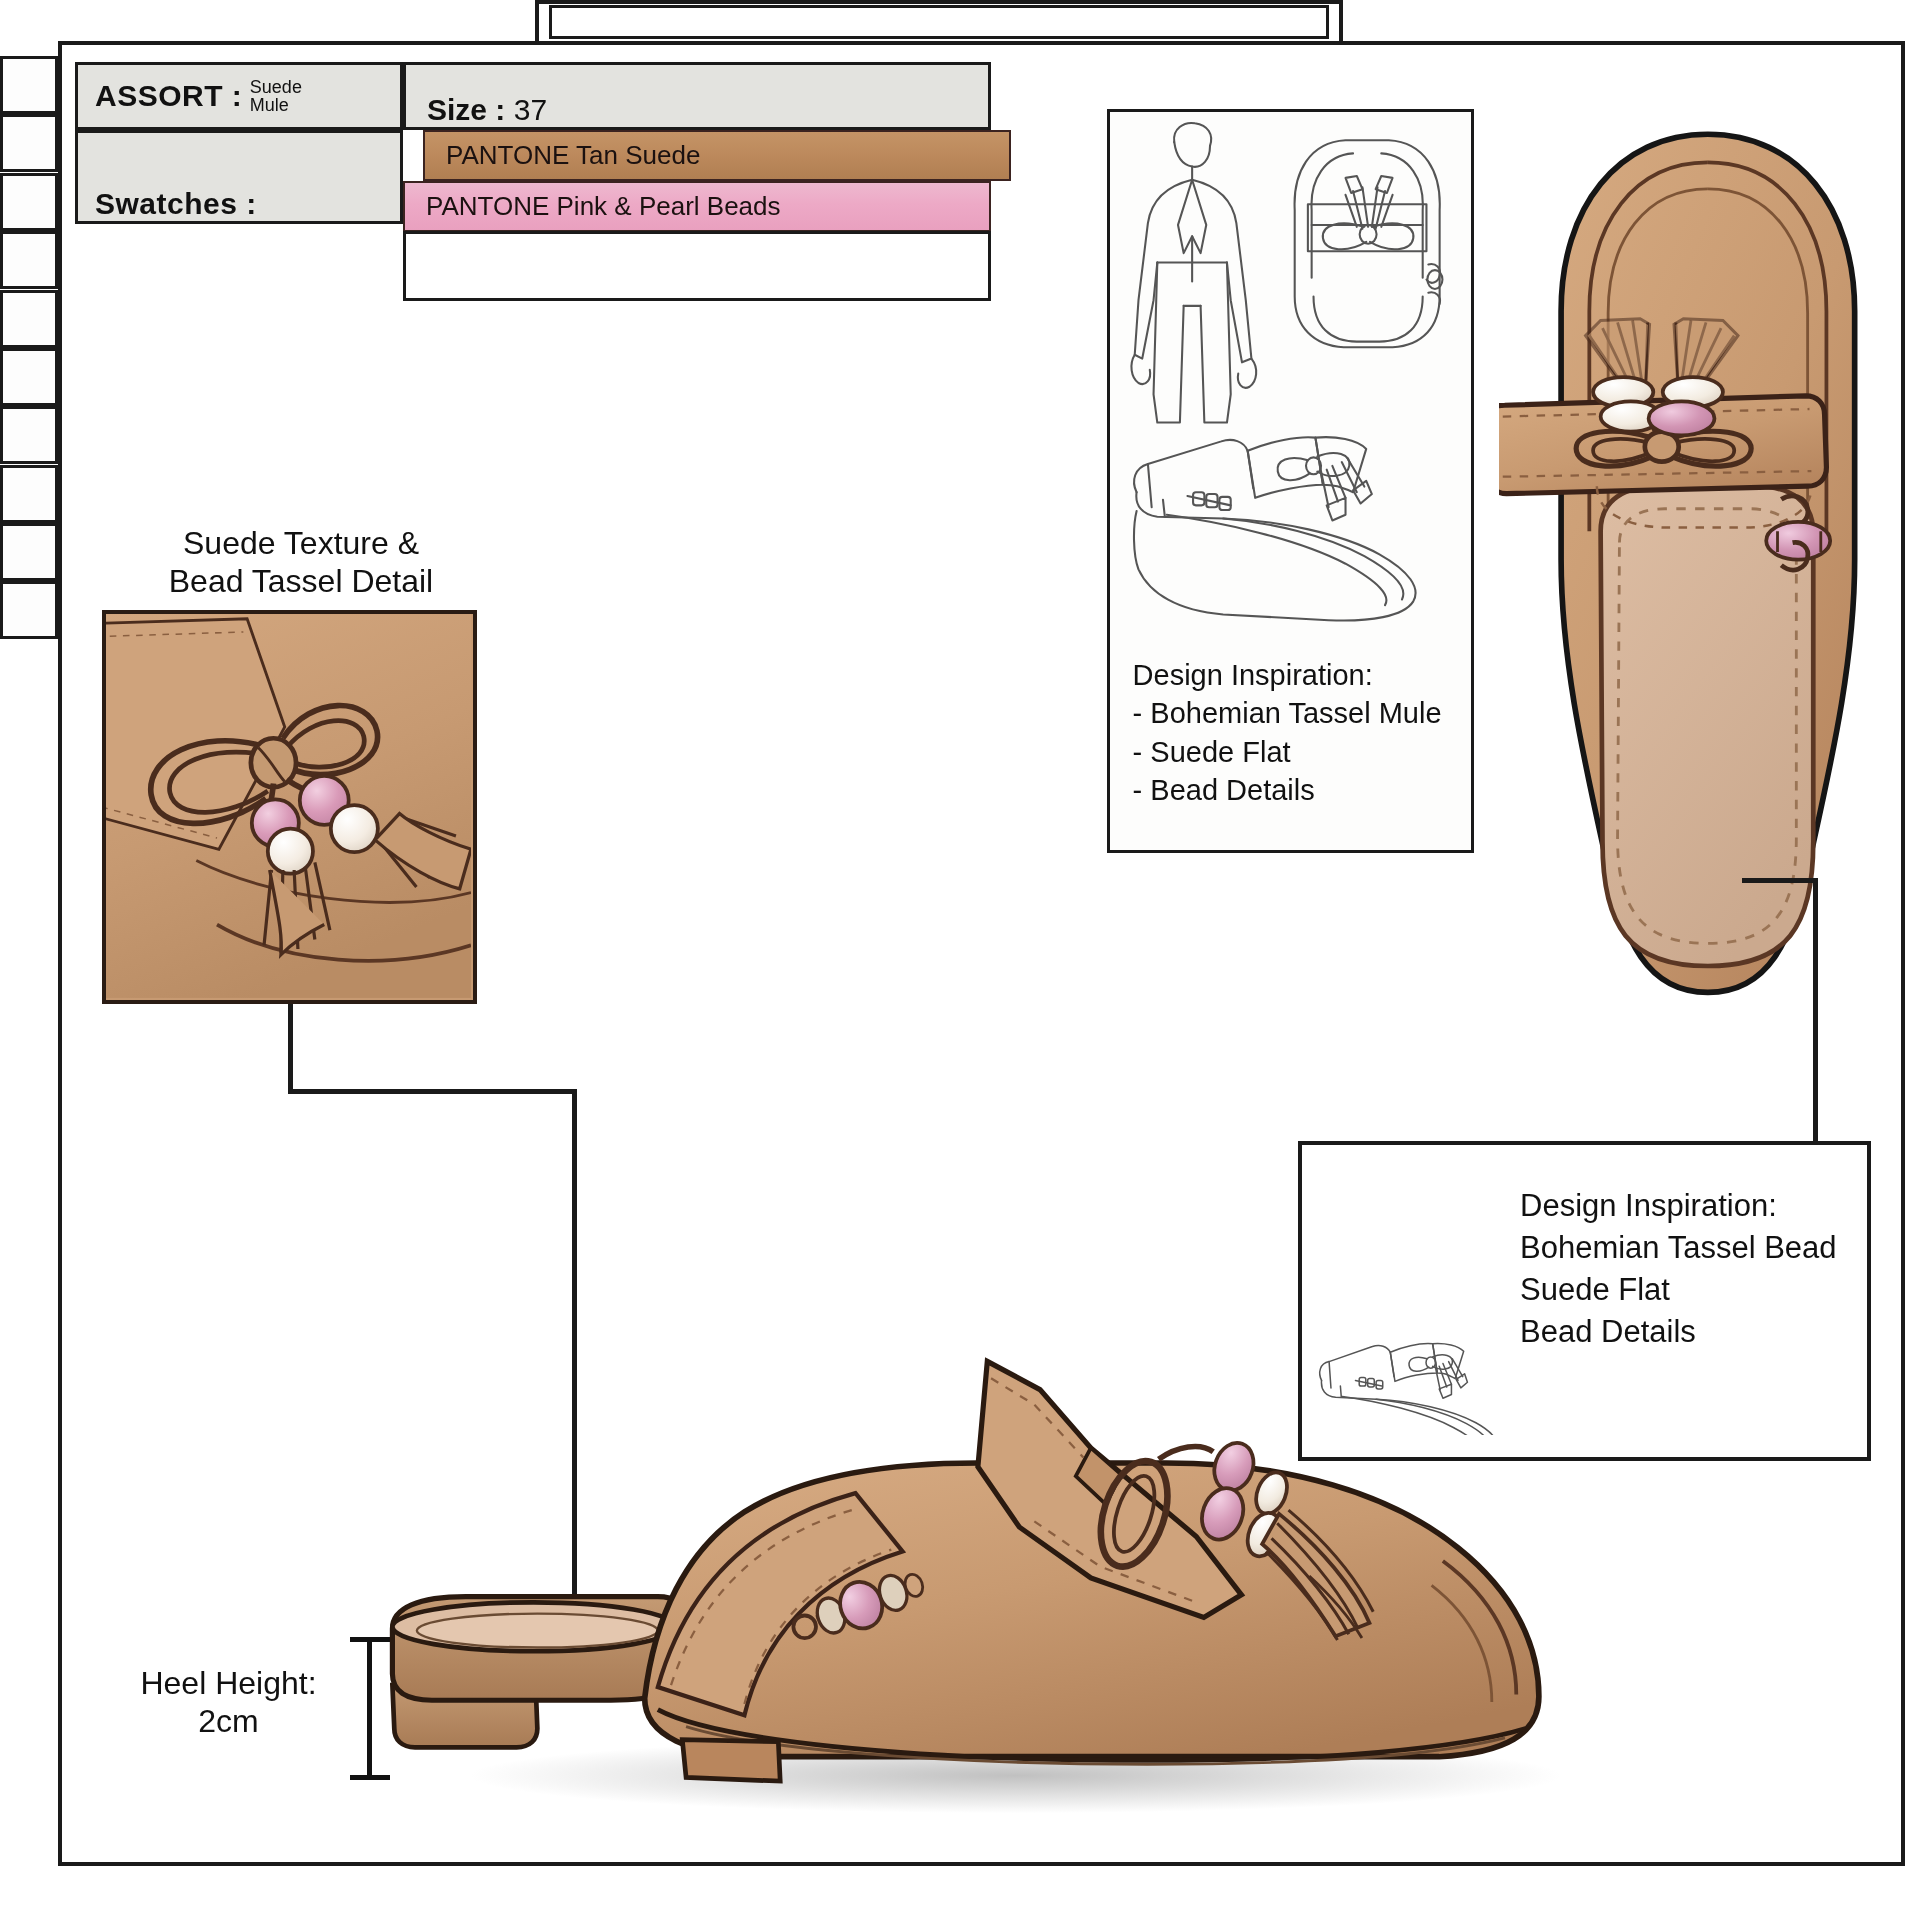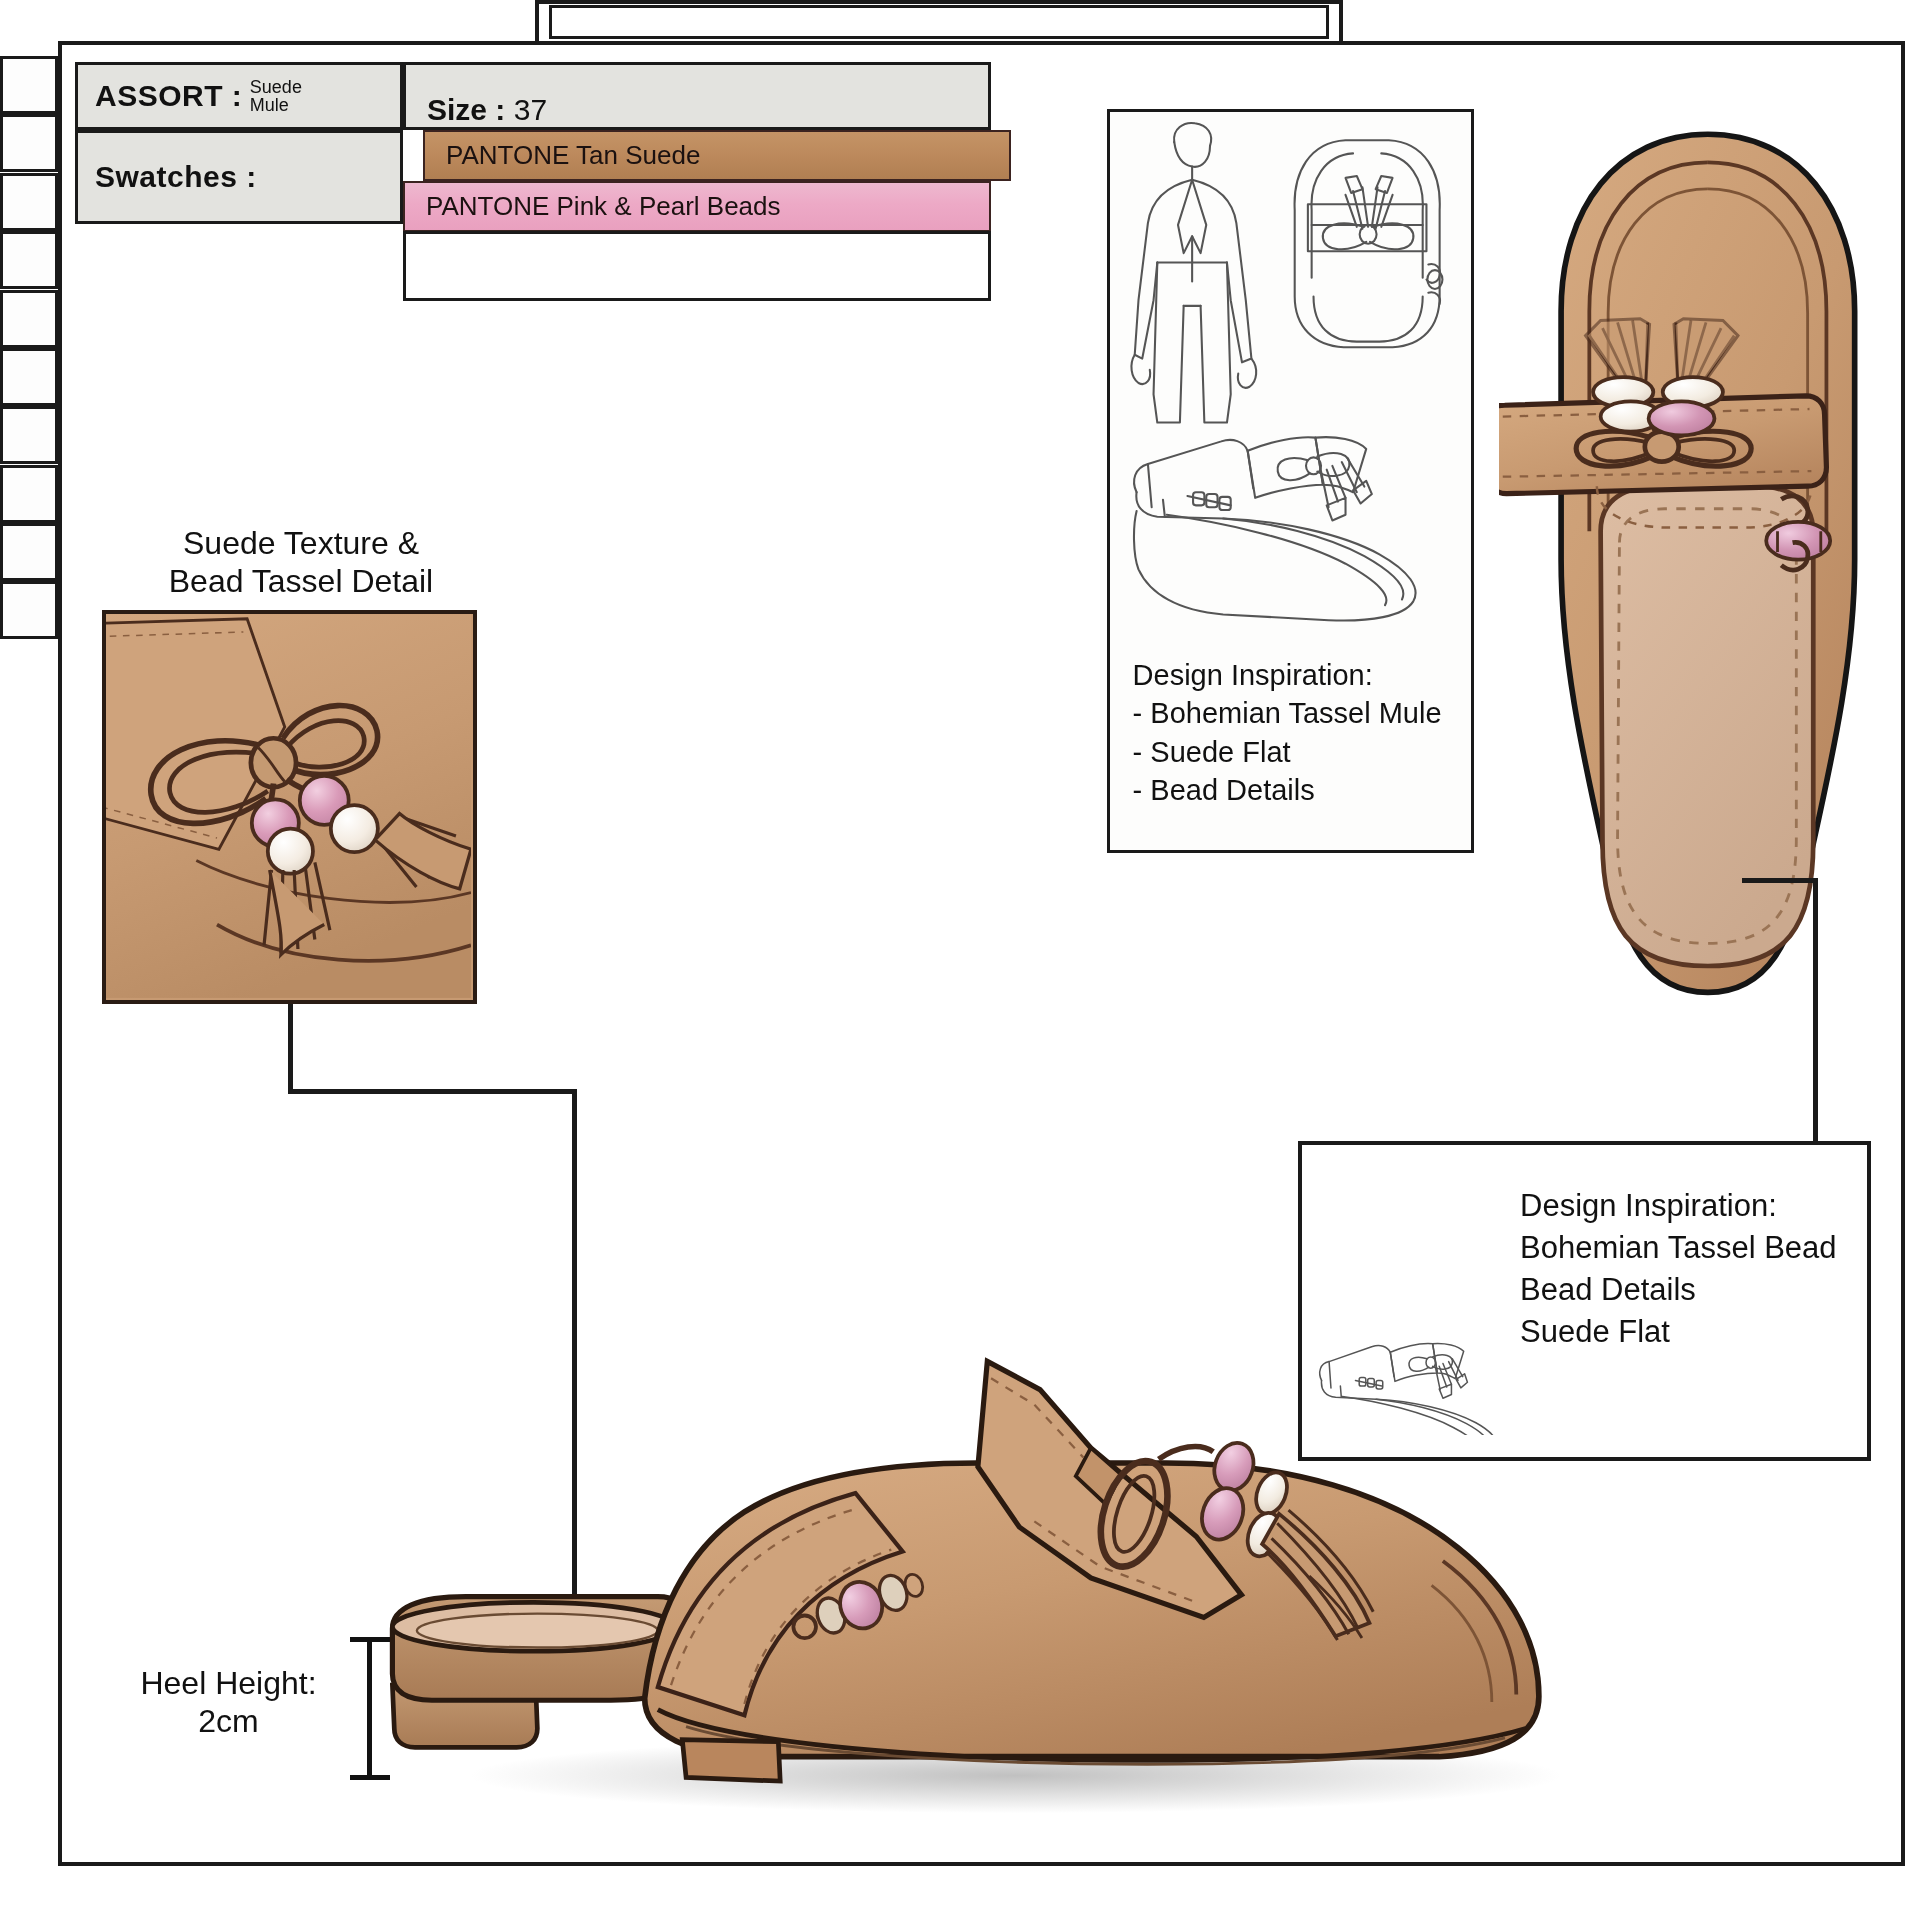--- a/index.html
+++ b/index.html
@@ -21,21 +21,21 @@
 
   
   #spec-table{left:75px;top:62px;width:915px;height:264px;}
   .spec-cell{border:3.8px solid #1a1a1a;background:#e3e3df;box-sizing:border-box;}
 
   #assort-cell{left:0;top:0;width:328px;height:68px;display:flex;align-items:center;padding-left:17px;gap:7.5px;}
   #assort-label{font-size:30px;font-weight:bold;letter-spacing:0.5px;white-space:nowrap;}
   #assort-value{font-size:18px;line-height:1.02;text-align:left;}
   #assort-value span{display:block;}
 
-  #swatches-cell{left:0;top:68px;width:328px;height:94px;display:flex;align-items:center;padding-left:17px;}
+  #swatches-cell{left:0;top:68px;width:328px;height:94px;display:flex;align-items:flex-end;padding-left:17px;}
   #swatches-label{font-size:30px;font-weight:bold;letter-spacing:0.5px;}
 
   #size-cell{left:328px;top:0;width:588px;height:68px;display:flex;align-items:flex-end;padding-left:21px;}
   #size-text{font-size:30px;}
   #size-text b{font-weight:bold;}
 
   .swatch-row{left:328px;width:588px;height:51px;border:2.8px solid #3b2320;
               display:flex;align-items:center;padding-left:21px;box-sizing:border-box;}
   #swatch-tan{top:68px;background:linear-gradient(180deg,#c49466 0%,#bd8a5d 45%,#b07f52 100%);margin-left:20px;}
   #swatch-pink{top:119px;background:linear-gradient(180deg,#eeb8cf 0%,#eda9c6 45%,#e9a0bf 100%);}
@@ -374,22 +374,22 @@
       <path d="M 155,111 L 160,120 L 167,114 L 164,105 Z"></path>
       <path d="M 48,112 L 76,118"></path>
       <rect x="52" y="109" width="7" height="9" rx="2"></rect>
       <rect x="61" y="110" width="7" height="9" rx="2"></rect>
       <rect x="70" y="112" width="7" height="9" rx="2"></rect>
     </g>
   </svg>
   <div id="insp-bot-text">
     <span class="ln">Design Inspiration:</span>
     <span class="ln">Bohemian Tassel Bead</span>
+    <span class="ln">Suede Flat</span>
     <span class="ln">Bead Details</span>
-    <span class="ln">Suede Flat</span>
   </div>
 </div>
 
 <svg class="abs" id="sideview" viewBox="0 0 1310 545">
   <defs>
     <linearGradient id="suedeS" x1="0.1" y1="0" x2="0.7" y2="1">
       <stop offset="0%" stop-color="#d6aa82"></stop>
       <stop offset="45%" stop-color="#c89a71"></stop>
       <stop offset="100%" stop-color="#ae7e57"></stop>
     </linearGradient>

